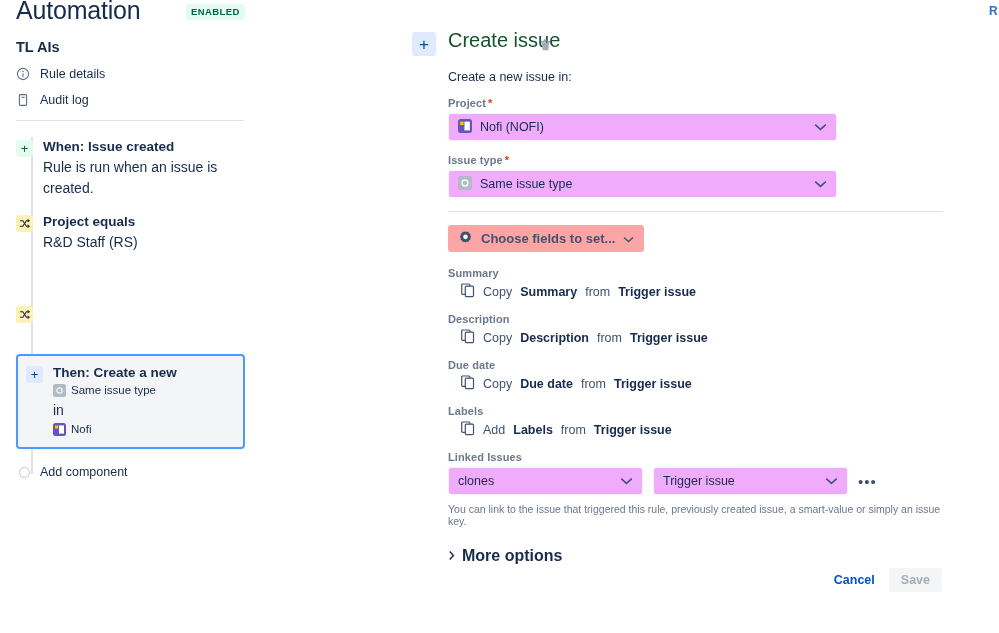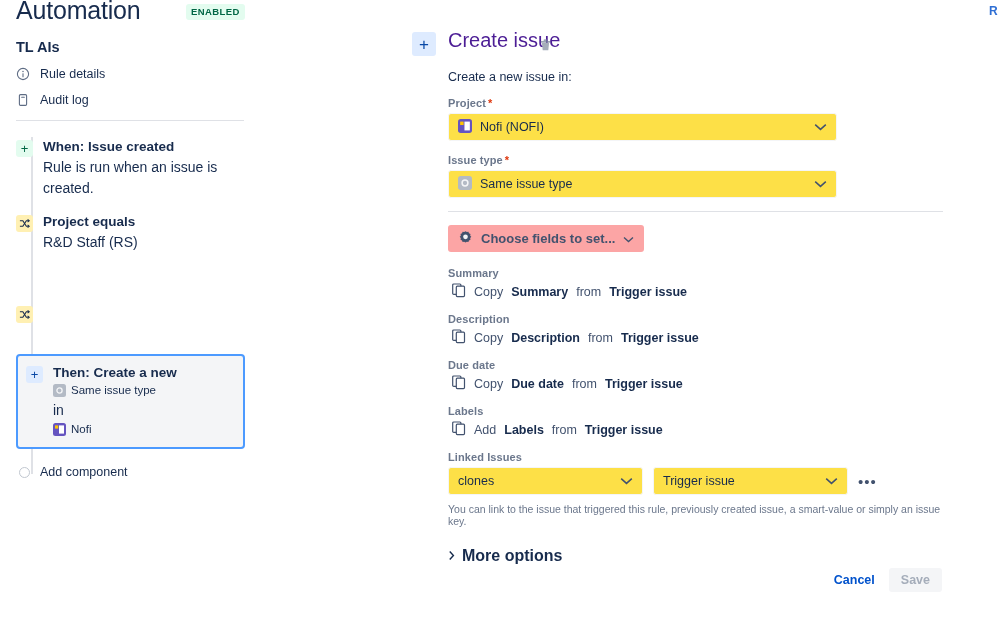--- a/index.html
+++ b/index.html
@@ -112,59 +112,59 @@
   .detail-head { position: relative; height: 34px; }
   .plus-chip {
     position: absolute; left: 4px; top: 2px;
     width: 24px; height: 24px; border-radius: 3px;
     background: #DEEBFF; color: #0747A6;
     display: flex; align-items: center; justify-content: center;
     font-size: 17px; line-height: 1;
   }
   .detail-title {
     position: absolute; left: 40px; top: -1px;
-    font-size: 20px; font-weight: 500; color: #4c1d95;
+    font-size: 20px; font-weight: 500; color: #14532d;
   }
   .trash-btn { position: absolute; left: 131px; top: 8px; cursor: pointer; }
 
   .detail-body { position: absolute; left: 40px; top: 40px; width: 510px; }
 
   .intro { font-size: 12.5px; color: #172B4D; margin: 0 0 13px 0; }
 
   .field-label {
     font-size: 11px; font-weight: 700; color: #6B778C;
     margin-bottom: 4px; letter-spacing: 0.1px;
   }
   .req { color: #DE350B; font-weight: 700; margin-left: 2px; }
 
   .select {
     position: relative;
     height: 28px; width: 389px;
-    background: #fde047; border: 1px solid #F4F5F7; border-radius: 3px;
+    background: #f0abfc; border: 1px solid #F4F5F7; border-radius: 3px;
     display: flex; align-items: center; gap: 8px;
     padding: 0 28px 0 9px;
     font-size: 12.5px; color: #172B4D;
     margin-bottom: 13px; cursor: pointer;
   }
   .select .chev { position: absolute; right: 9px; top: 50%; transform: translateY(-50%); }
 
   .hr-sep { width: 495px; height: 1px; background: #DFE1E6; margin: 4px 0 13px 0; }
 
   .chooser {
     display: inline-flex; align-items: center; gap: 8px;
     height: 27px; background: #fca5a5; border-radius: 3px;
     padding: 0 10px 0 10px;
     font-size: 13px; font-weight: 700; color: #42526E;
     cursor: pointer; margin-bottom: 15px;
   }
 
   .field-row { margin-bottom: 12px; position: relative; width: 495px; }
   .field-row .value-line {
     display: flex; align-items: center; gap: 8px;
-    margin-left: 4px; font-size: 12.5px; color: #42526E;
+    margin-left: 13px; font-size: 12.5px; color: #42526E;
     cursor: pointer;
   }
   .value-line b { color: #172B4D; font-weight: 700; }
 
   .link-row { display: flex; align-items: center; gap: 10px; }
   .select.sm { width: 195px; margin-bottom: 0; }
   .link-dots { font-size: 15px; letter-spacing: 1px; color: #42526E; cursor: pointer; }
   .help-text { font-size: 10.5px; color: #6B778C; margin-top: 8px; }
 
   .more-options {

